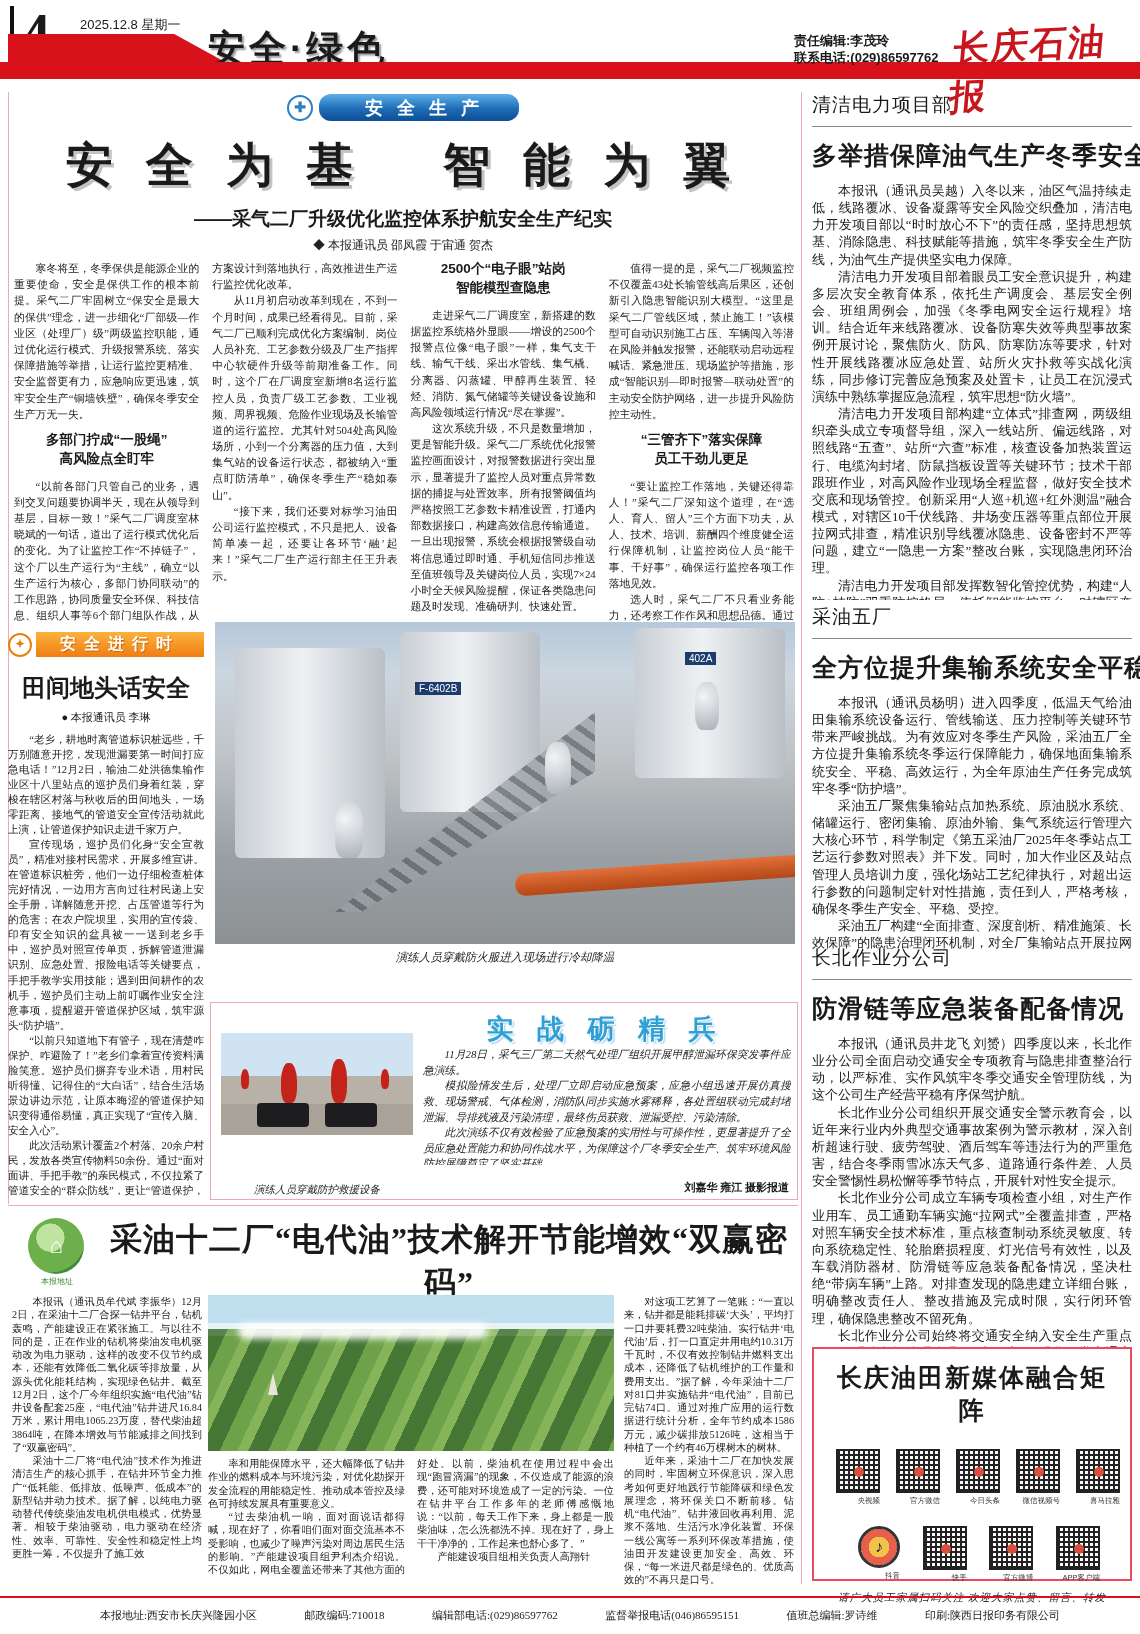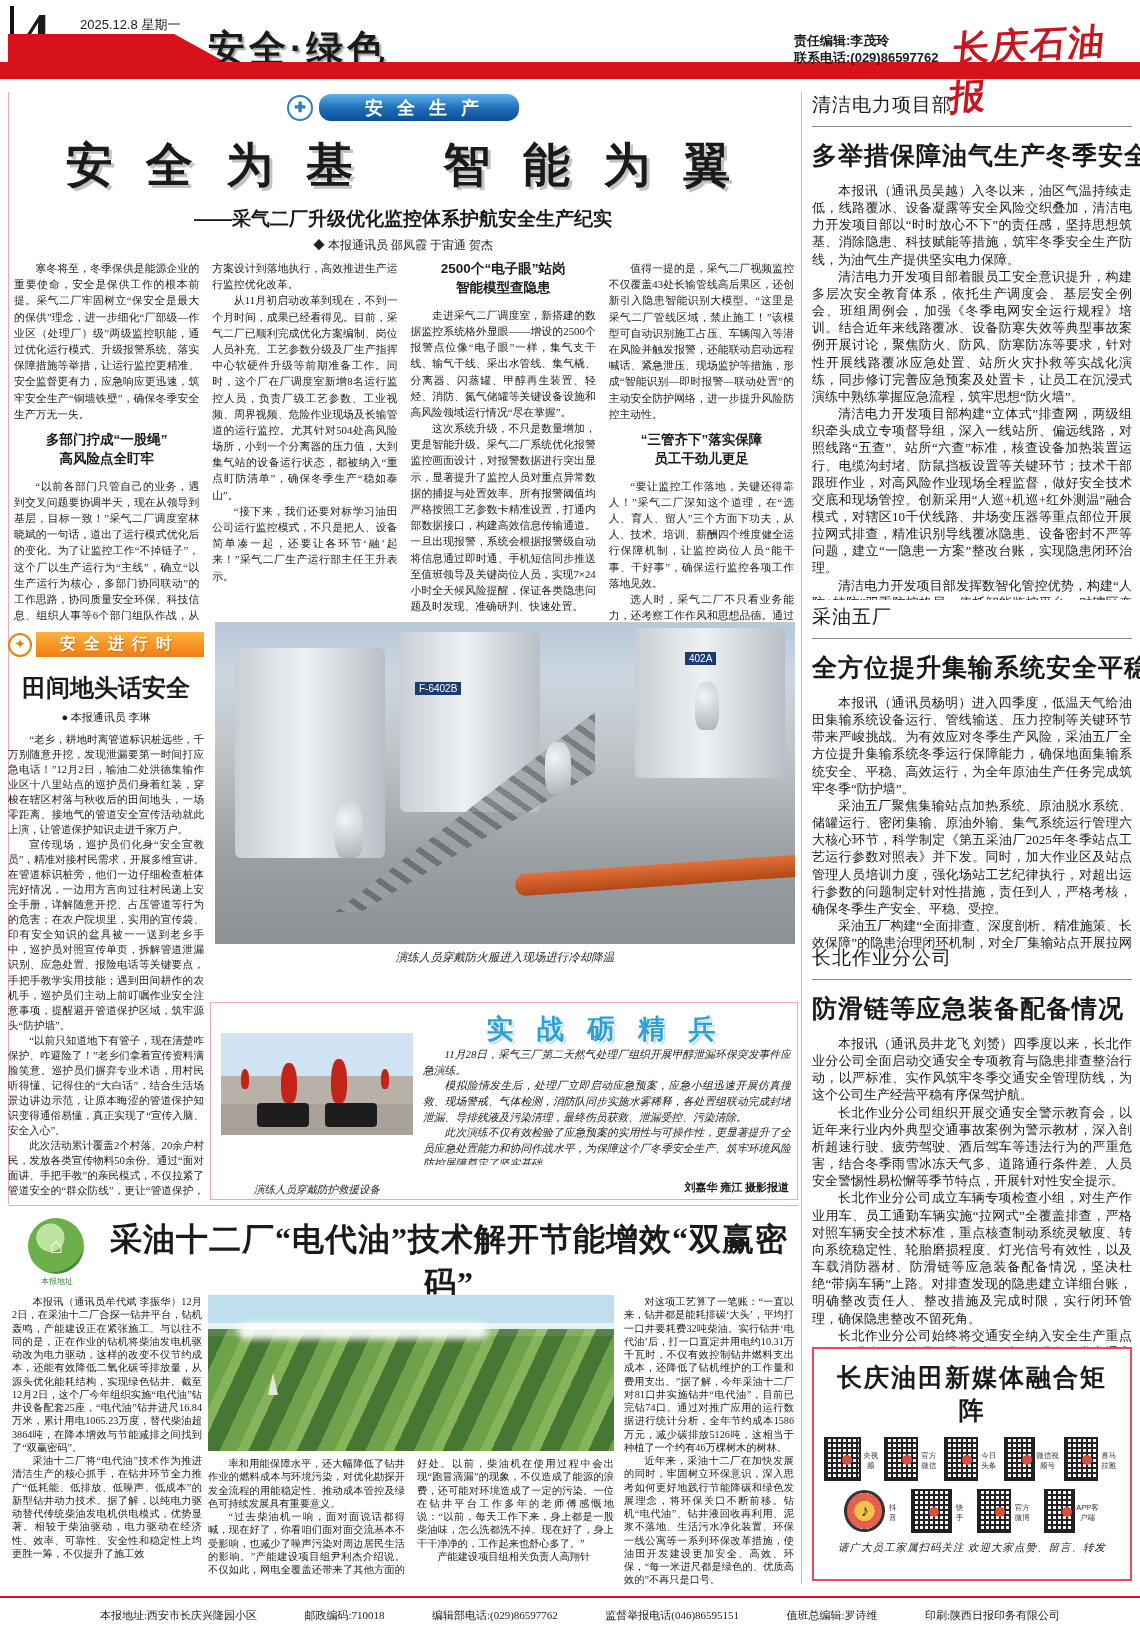--- a/index.html
+++ b/index.html
@@ -108,21 +108,21 @@
   .kicker{ font-size:19px; font-family:"Liberation Sans",sans-serif; letter-spacing:1px;}
   .kicker-rule{ height:1px; background:#8a8a8a; margin:8px 0 12px 0;}
   .side-headline{ font-size:25px; font-weight:bold; font-family:"Liberation Serif",serif; letter-spacing:1px;
            margin-bottom:10px; white-space:nowrap;}
   .side-text{ font-size:13px; line-height:1.32; text-align:justify; overflow:hidden;}
   
   .media-box{ position:absolute; left:0; top:1255px; width:320px; height:234px; border:2px solid #e84c5c;
            background:#fff; padding:8px 10px; text-align:center;}
   .media-title{ font-size:25px; font-weight:bold; font-family:"Liberation Serif",serif; letter-spacing:2px; margin:4px 0 10px 0;}
   .qr-row{ display:flex; justify-content:space-between; margin-bottom:8px;}
-  .qr-cell{ display:flex; flex-direction:row; align-items:center; width:56px;}
+  .qr-cell{ display:flex; flex-direction:column; align-items:flex-end; width:56px;margin-top:12px;}
   .qr{ width:44px; height:44px; border:2px solid #222; background:
         repeating-linear-gradient(0deg,#222 0 2px,transparent 2px 5px),
         repeating-linear-gradient(90deg,#222 0 2px,#fff 2px 5px); position:relative;}
   .qr i{ position:absolute; left:16px; top:16px; width:10px; height:10px; background:#d94f3d; border-radius:50%;}
   .qr-label{ font-size:7.5px; margin-top:3px; color:#333; font-family:"Liberation Sans",sans-serif;}
   .douyin{ width:42px; height:42px; border-radius:50%; border:3px solid #333; position:relative;
            background:radial-gradient(circle at 50% 50%,#f3c24a 0 40%,#e8604c 41% 70%,#fff 71%);
            display:flex; align-items:center; justify-content:center; font-size:16px; color:#222;}
   .media-note{ font-size:10.5px; font-style:italic; margin-top:4px; letter-spacing:1px;}
   

